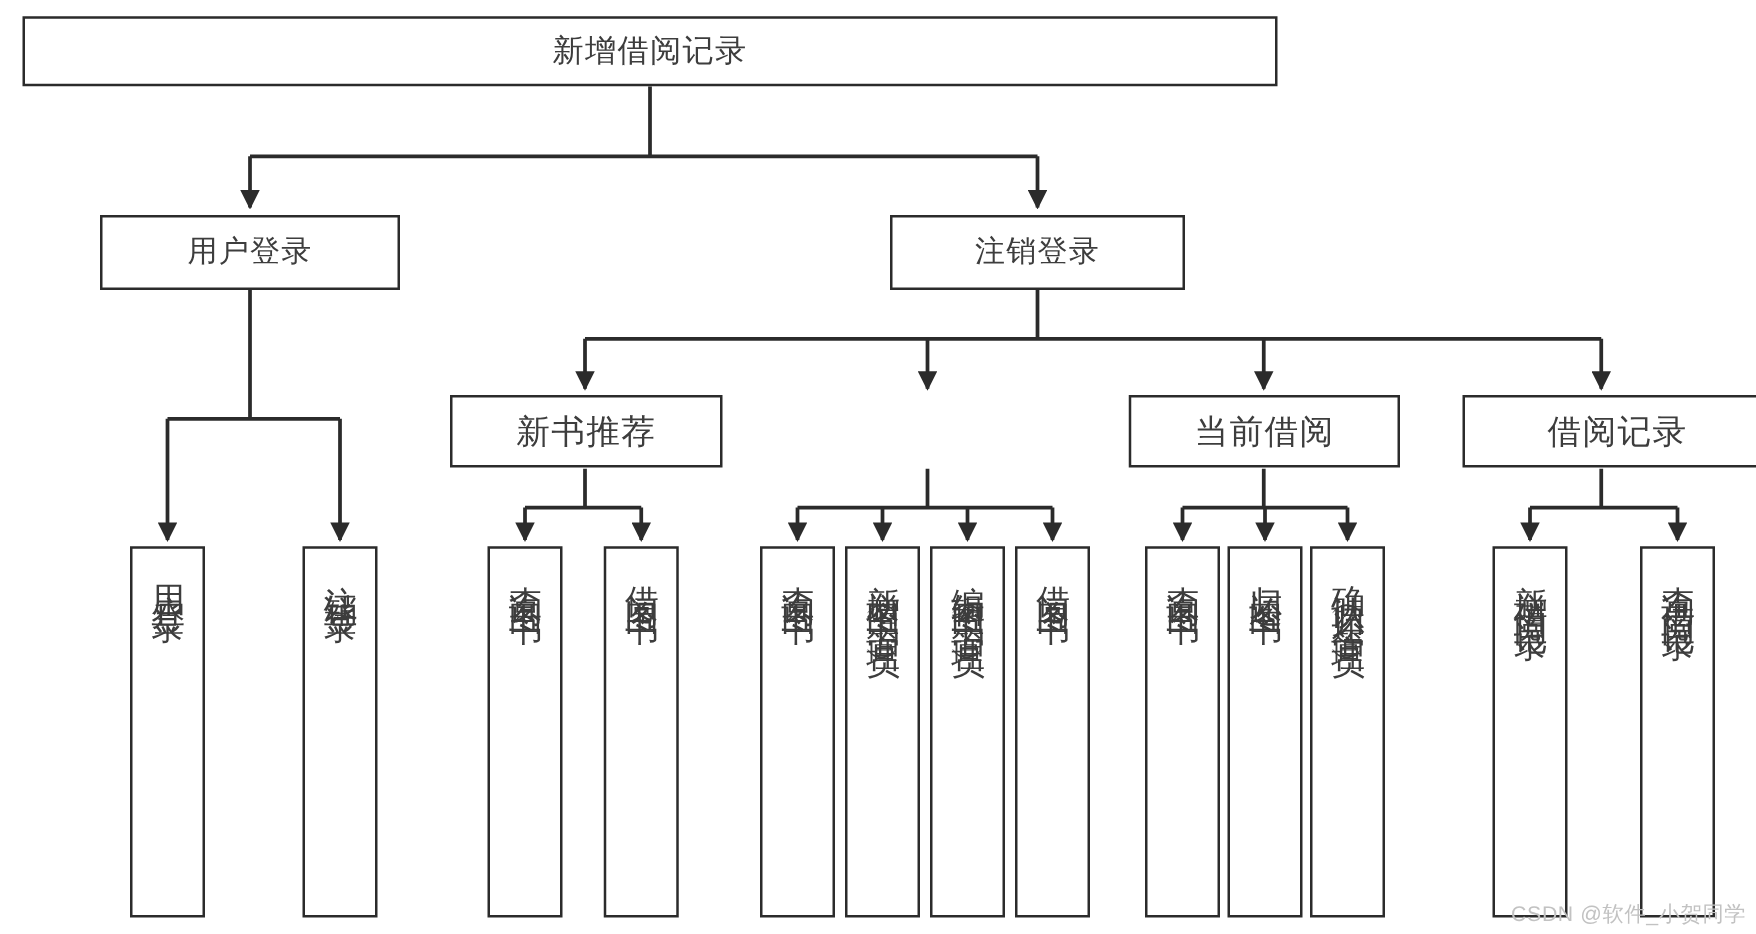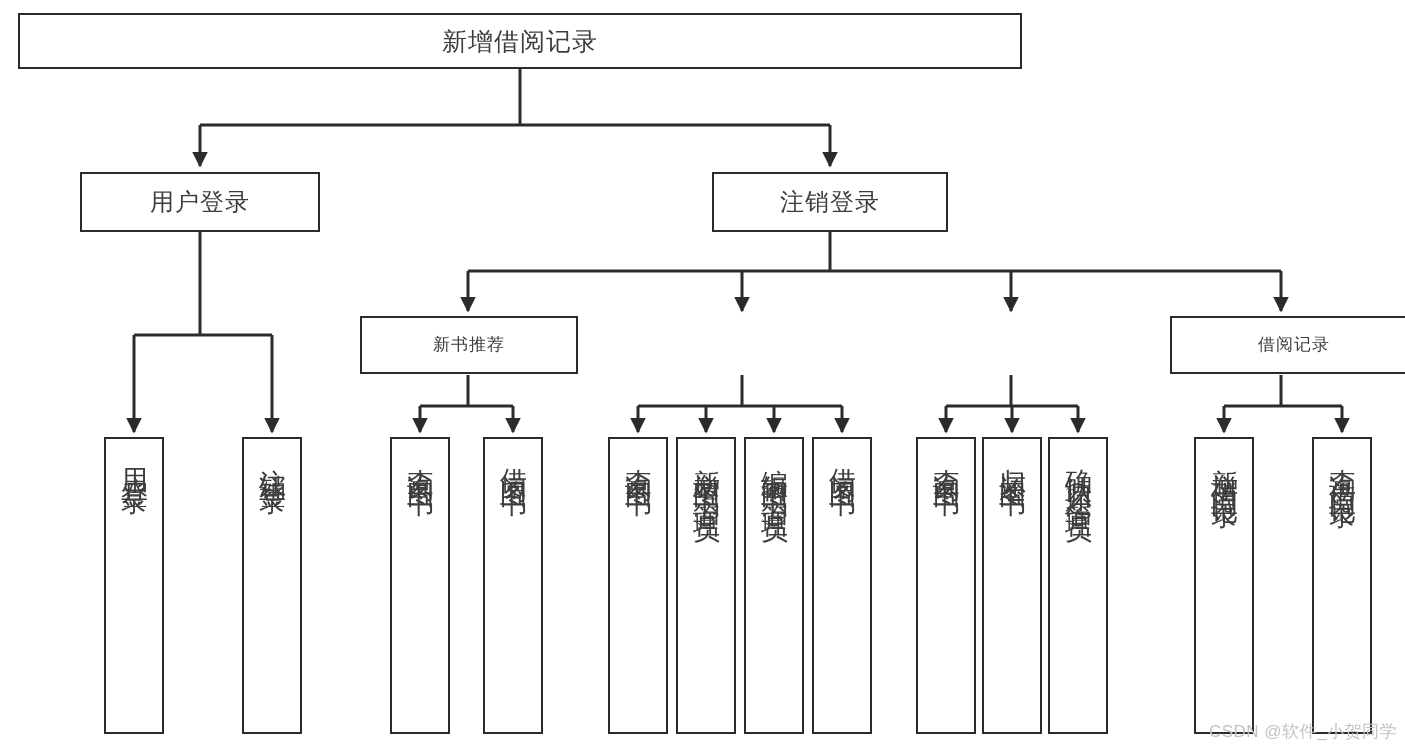--- a/index.html
+++ b/index.html
@@ -49,21 +49,21 @@
     font-size: 25px;
     letter-spacing: 1px;
   }
   
   .level-1 .node-label {
     font-size: 24px;
     letter-spacing: 1px;
   }
   
   .level-2 .node-label {
-    font-size: 17px;
+    font-size: 27px;
     letter-spacing: 1px;
   }
   
   .leaf {
     align-items: flex-start;
     justify-content: center;
     padding-top: 8px;
   }
   .leaf .node-label {
     writing-mode: vertical-rl;
@@ -149,20 +149,23 @@
   <div class="node level-1" style="left:80px; top:172px; width:240px; height:60px;">
     <span class="node-label">用户登录</span>
   </div>
   <div class="node level-1" style="left:712px; top:172px; width:236px; height:60px;">
     <span class="node-label">注销登录</span>
   </div>
 
   <div class="node level-2" style="left:360px; top:316px; width:218px; height:58px;">
     <span class="node-label">新书推荐</span>
   </div>
+  <div class="node level-2" style="left:903px; top:316px; width:217px; height:58px;">
+    <span class="node-label">当前借阅</span>
+  </div>
   <div class="node level-2" style="left:1170px; top:316px; width:248px; height:58px;">
     <span class="node-label">借阅记录</span>
   </div>
 
   <div class="node leaf" style="left:104px; top:437px; width:60px; height:297px;">
     <span class="node-label">用户登录</span>
   </div>
   <div class="node leaf" style="left:242px; top:437px; width:60px; height:297px;">
     <span class="node-label">注销登录</span>
   </div>

